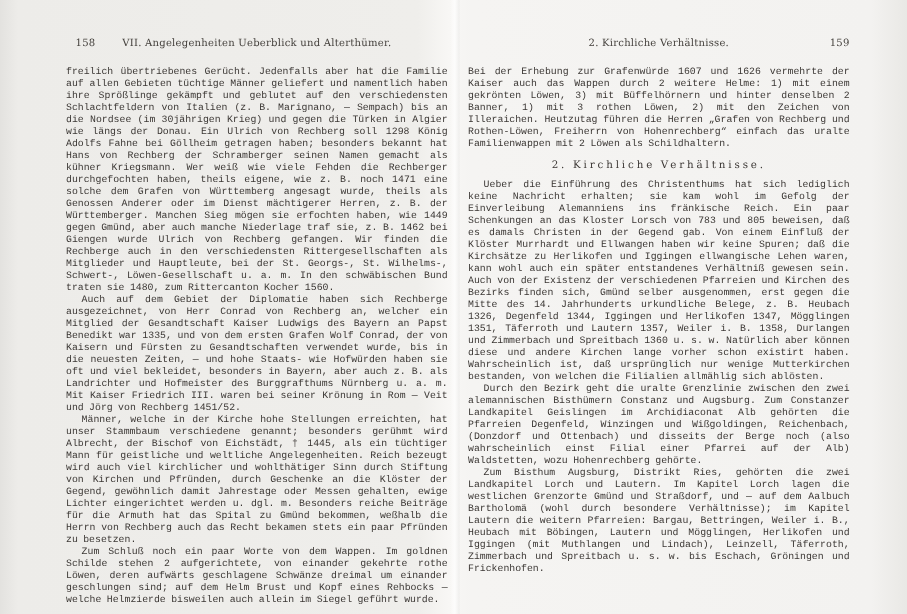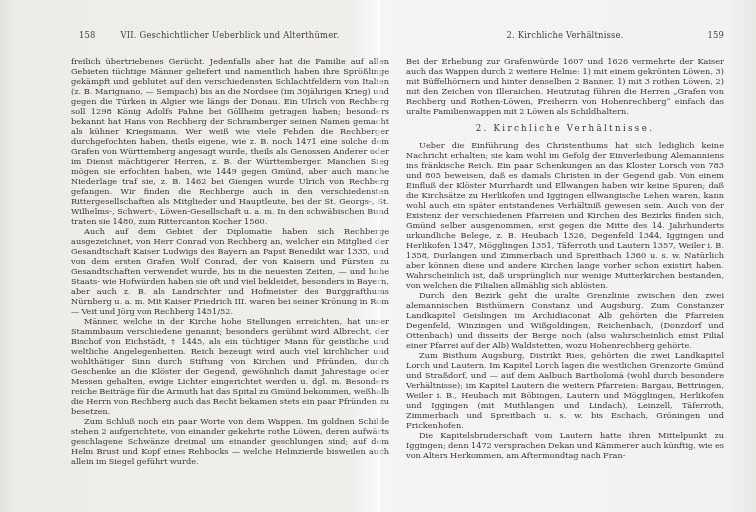--- a/index.html
+++ b/index.html
@@ -24,21 +24,20 @@
     left: 375px; top: 0;
     width: 8px; height: 512px;
     background: linear-gradient(90deg, rgba(255,255,255,0), rgba(255,255,255,0.7), rgba(0,0,0,0.03));
   }
   .page {
     position: absolute;
     top: 0;
     width: 378px;
     height: 512px;
     box-sizing: border-box;
-    margin-left: 16px;
   }
   .page.left  { left: 0;   padding: 30px 5px 0 55px; }
   .page.right { left: 378px; padding: 30px 48px 0 12px; }
 
   .page-header {
     position: relative;
     height: 12px;
     margin-bottom: 14px;
     font-size: 8.4px;
     letter-spacing: 0.2px;
@@ -53,41 +52,41 @@
     text-align: center;
   }
 
   .page-body {
     font-size: 8.2px;
     line-height: 10px;
     text-align: justify;
     word-spacing: -0.4px;
     color: #3b3734;
   }
-  .page-body p { margin: 0; }
+  .page-body p { margin: 0; font-family: Liberation Mono, monospace; }
   .page-body p.indent { text-indent: 13px; }
 
   .section-heading {
     text-align: center;
     font-size: 8.6px;
     letter-spacing: 2.4px;
     margin: 7px 0 7px 0;
     color: #3b3734;
     white-space: nowrap;
   }
 </style>
 </head>
 <body>
 
 <div class="spread">
 
   <div class="page left">
     <div class="page-header">
       <span class="pagenum">158</span>
-      <span class="running-head">VII. Geschichtlicher Ueberblick und Alterthümer.</span>
+      <span class="running-head">VII. Angelegenheiten Ueberblick und Alterthümer.</span>
     </div>
     <div class="page-body">
       <p>freilich übertriebenes Gerücht. Jedenfalls aber hat die Familie auf allen Gebieten tüchtige Männer geliefert und namentlich haben ihre Sprößlinge gekämpft und geblutet auf den verschiedensten Schlachtfeldern von Italien (z. B. Marignano, — Sempach) bis an die Nordsee (im 30jährigen Krieg) und gegen die Türken in Algier wie längs der Donau. Ein Ulrich von Rechberg soll 1298 König Adolfs Fahne bei Göllheim getragen haben; besonders bekannt hat Hans von Rechberg der Schramberger seinen Namen gemacht als kühner Kriegsmann. Wer weiß wie viele Fehden die Rechberger durchgefochten haben, theils eigene, wie z. B. noch 1471 eine solche dem Grafen von Württemberg angesagt wurde, theils als Genossen Anderer oder im Dienst mächtigerer Herren, z. B. der Württemberger. Manchen Sieg mögen sie erfochten haben, wie 1449 gegen Gmünd, aber auch manche Niederlage traf sie, z. B. 1462 bei Giengen wurde Ulrich von Rechberg gefangen. Wir finden die Rechberge auch in den verschiedensten Rittergesellschaften als Mitglieder und Hauptleute, bei der St. Georgs-, St. Wilhelms-, Schwert-, Löwen-Gesellschaft u. a. m. In den schwäbischen Bund traten sie 1480, zum Rittercanton Kocher 1560.</p>
       <p class="indent">Auch auf dem Gebiet der Diplomatie haben sich Rechberge ausgezeichnet, von Herr Conrad von Rechberg an, welcher ein Mitglied der Gesandtschaft Kaiser Ludwigs des Bayern an Papst Benedikt war 1335, und von dem ersten Grafen Wolf Conrad, der von Kaisern und Fürsten zu Gesandtschaften verwendet wurde, bis in die neuesten Zeiten, — und hohe Staats- wie Hofwürden haben sie oft und viel bekleidet, besonders in Bayern, aber auch z. B. als Landrichter und Hofmeister des Burggrafthums Nürnberg u. a. m. Mit Kaiser Friedrich III. waren bei seiner Krönung in Rom — Veit und Jörg von Rechberg 1451/52.</p>
       <p class="indent">Männer, welche in der Kirche hohe Stellungen erreichten, hat unser Stammbaum verschiedene genannt; besonders gerühmt wird Albrecht, der Bischof von Eichstädt, † 1445, als ein tüchtiger Mann für geistliche und weltliche Angelegenheiten. Reich bezeugt wird auch viel kirchlicher und wohlthätiger Sinn durch Stiftung von Kirchen und Pfründen, durch Geschenke an die Klöster der Gegend, gewöhnlich damit Jahrestage oder Messen gehalten, ewige Lichter eingerichtet werden u. dgl. m. Besonders reiche Beiträge für die Armuth hat das Spital zu Gmünd bekommen, weßhalb die Herrn von Rechberg auch das Recht bekamen stets ein paar Pfründen zu besetzen.</p>
       <p class="indent">Zum Schluß noch ein paar Worte von dem Wappen. Im goldnen Schilde stehen 2 aufgerichtete, von einander gekehrte rothe Löwen, deren aufwärts geschlagene Schwänze dreimal um einander geschlungen sind; auf dem Helm Brust und Kopf eines Rehbocks — welche Helmzierde bisweilen auch allein im Siegel geführt wurde.</p>
     </div>
   </div>
 
   <div class="gutter"></div>
@@ -96,17 +95,16 @@
     <div class="page-header">
       <span class="running-head">2. Kirchliche Verhältnisse.</span>
       <span class="pagenum">159</span>
     </div>
     <div class="page-body">
       <p>Bei der Erhebung zur Grafenwürde 1607 und 1626 vermehrte der Kaiser auch das Wappen durch 2 weitere Helme: 1) mit einem gekrönten Löwen, 3) mit Büffelhörnern und hinter denselben 2 Banner, 1) mit 3 rothen Löwen, 2) mit den Zeichen von Illeraichen. Heutzutag führen die Herren „Grafen von Rechberg und Rothen-Löwen, Freiherrn von Hohenrechberg“ einfach das uralte Familienwappen mit 2 Löwen als Schildhaltern.</p>
       <div class="section-heading">2. Kirchliche Verhältnisse.</div>
       <p class="indent">Ueber die Einführung des Christenthums hat sich lediglich keine Nachricht erhalten; sie kam wohl im Gefolg der Einverleibung Alemanniens ins fränkische Reich. Ein paar Schenkungen an das Kloster Lorsch von 783 und 805 beweisen, daß es damals Christen in der Gegend gab. Von einem Einfluß der Klöster Murrhardt und Ellwangen haben wir keine Spuren; daß die Kirchsätze zu Herlikofen und Iggingen ellwangische Lehen waren, kann wohl auch ein später entstandenes Verhältniß gewesen sein. Auch von der Existenz der verschiedenen Pfarreien und Kirchen des Bezirks finden sich, Gmünd selber ausgenommen, erst gegen die Mitte des 14. Jahrhunderts urkundliche Belege, z. B. Heubach 1326, Degenfeld 1344, Iggingen und Herlikofen 1347, Mögglingen 1351, Täferroth und Lautern 1357, Weiler i. B. 1358, Durlangen und Zimmerbach und Spreitbach 1360 u. s. w. Natürlich aber können diese und andere Kirchen lange vorher schon existirt haben. Wahrscheinlich ist, daß ursprünglich nur wenige Mutterkirchen bestanden, von welchen die Filialien allmählig sich ablösten.</p>
       <p class="indent">Durch den Bezirk geht die uralte Grenzlinie zwischen den zwei alemannischen Bisthümern Constanz und Augsburg. Zum Constanzer Landkapitel Geislingen im Archidiaconat Alb gehörten die Pfarreien Degenfeld, Winzingen und Wißgoldingen, Reichenbach, (Donzdorf und Ottenbach) und disseits der Berge noch (also wahrscheinlich einst Filial einer Pfarrei auf der Alb) Waldstetten, wozu Hohenrechberg gehörte.</p>
       <p class="indent">Zum Bisthum Augsburg, Distrikt Ries, gehörten die zwei Landkapitel Lorch und Lautern. Im Kapitel Lorch lagen die westlichen Grenzorte Gmünd und Straßdorf, und — auf dem Aalbuch Bartholomä (wohl durch besondere Verhältnisse); im Kapitel Lautern die weitern Pfarreien: Bargau, Bettringen, Weiler i. B., Heubach mit Böbingen, Lautern und Mögglingen, Herlikofen und Iggingen (mit Muthlangen und Lindach), Leinzell, Täferroth, Zimmerbach und Spreitbach u. s. w. bis Eschach, Gröningen und Frickenhofen.</p>
-      <p class="indent">Die Kapitelsbruderschaft vom Lautern hatte ihren Mittelpunkt zu Iggingen; denn 1472 versprachen Dekan und Kämmerer auch künftig, wie es von Alters Herkommen, am Aftermondtag nach Fran-</p>
     </div>
   </div>
 
 </div>
 
 </body></html>

